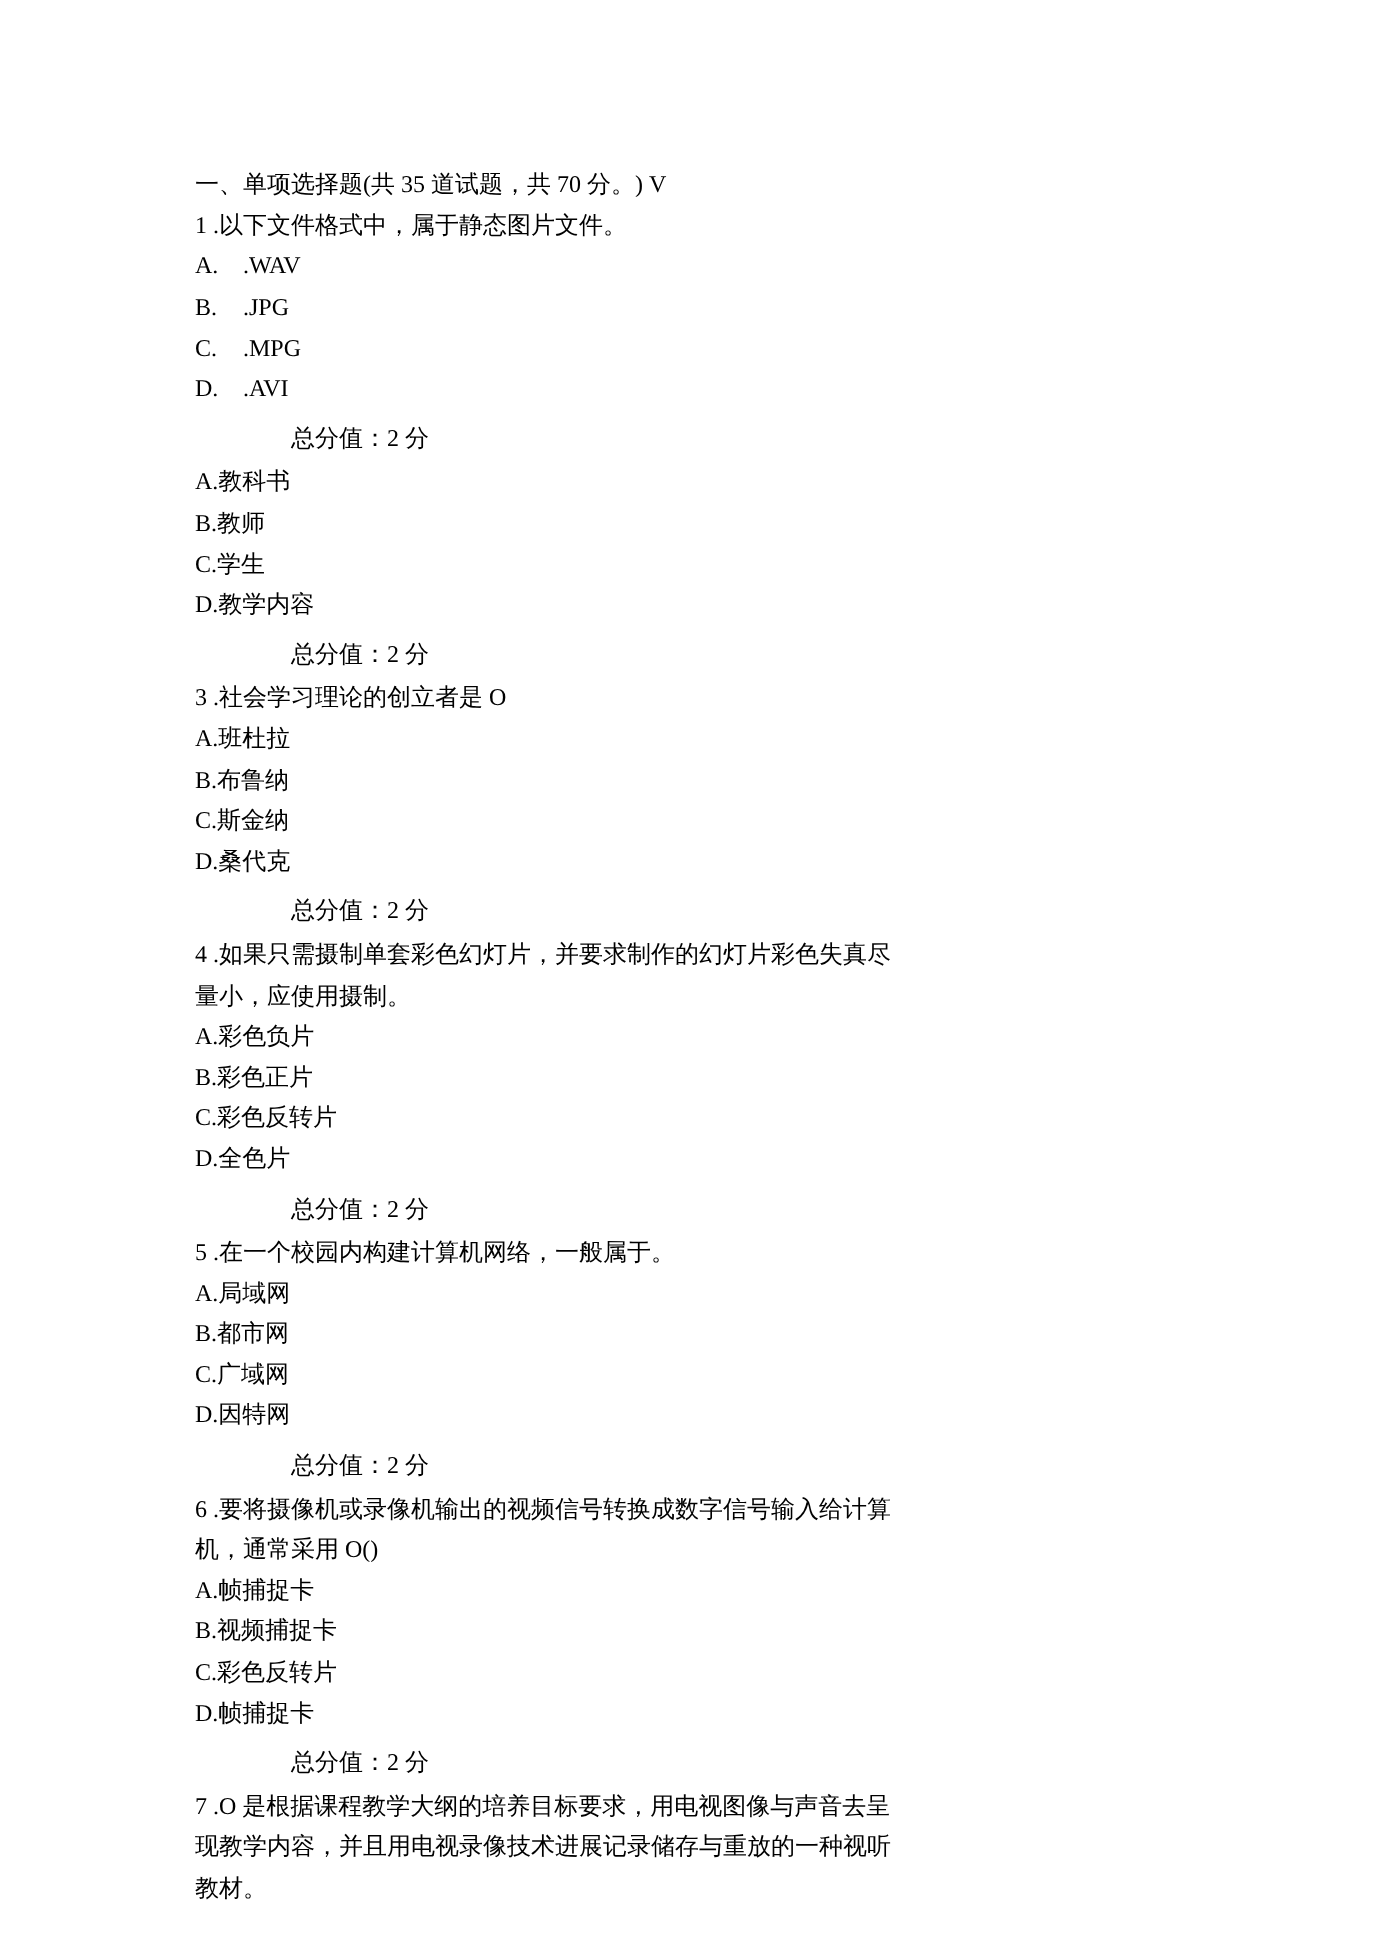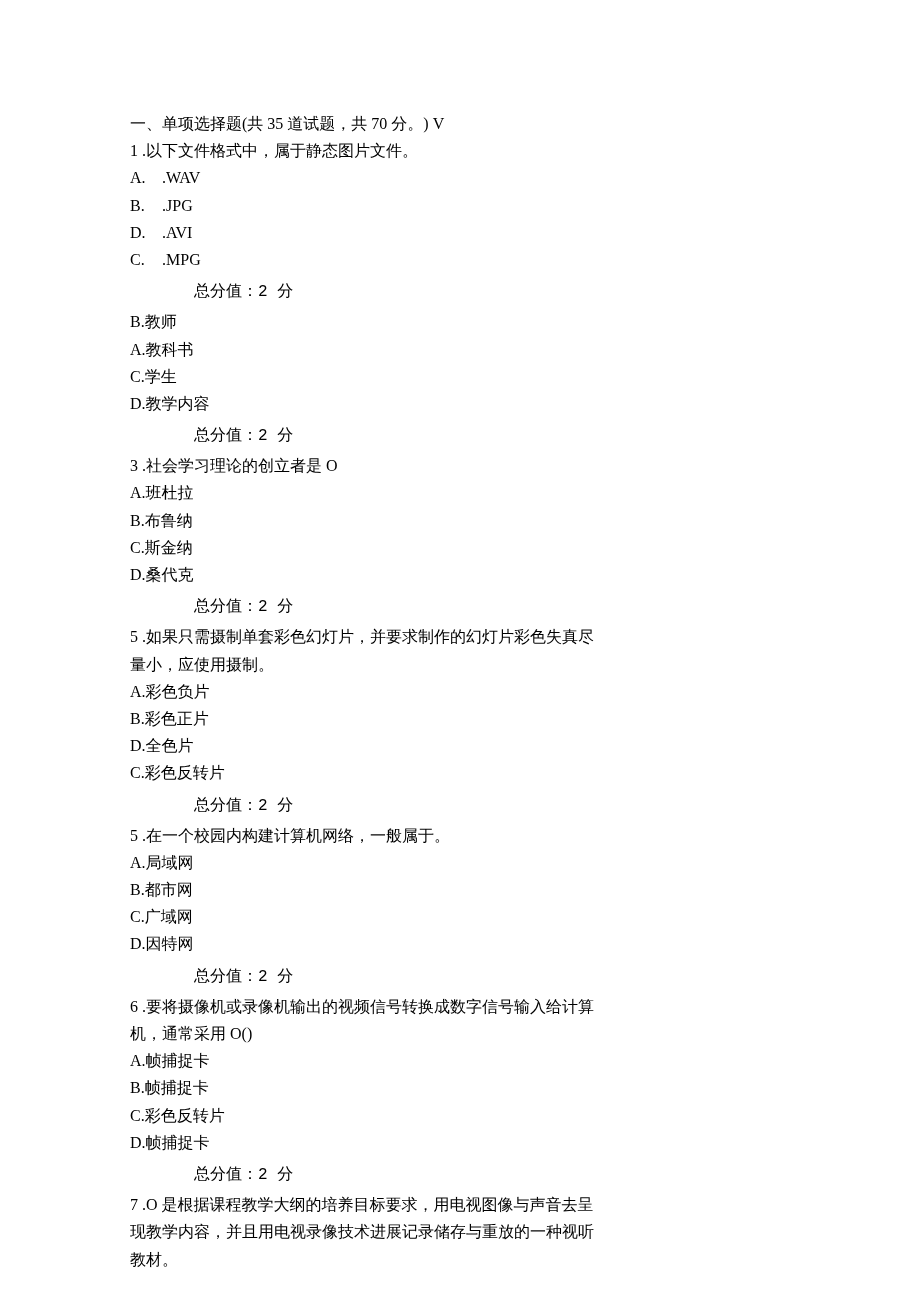--- a/index.html
+++ b/index.html
@@ -24,57 +24,56 @@
     font-weight: normal;
   }
   .opt-inline .lbl {
     display: inline-block;
     min-width: 32px;
   }
   .score {
     padding-left: 64px;
     margin-top: 6px;
     margin-bottom: 2px;
-    font-family: Liberation Mono, monospace;
   }
 </style>
 </head>
 <body>
 
 <div class="page" id="page-root">
     <p class="line">一、单项选择题(共 35 道试题，共 70 分。) V</p>
     <p class="line">1 .以下文件格式中，属于静态图片文件。</p>
     <p class="line opt-inline"><span class="lbl">A.</span><span>.WAV</span></p>
     <p class="line opt-inline bold"><span class="lbl">B.</span><span>.JPG</span></p>
+    <p class="line opt-inline"><span class="lbl">C.</span><span>.MPG</span></p>
     <p class="line opt-inline"><span class="lbl">D.</span><span>.AVI</span></p>
-    <p class="line opt-inline"><span class="lbl">C.</span><span>.MPG</span></p>
     <p class="line score">总分值：2 分</p>
+    <p class="line">A.教科书</p>
     <p class="line">B.教师</p>
-    <p class="line">A.教科书</p>
     <p class="line">C.学生</p>
     <p class="line bold">D.教学内容</p>
     <p class="line score">总分值：2 分</p>
     <p class="line">3 .社会学习理论的创立者是 O</p>
     <p class="line bold">A.班杜拉</p>
     <p class="line">B.布鲁纳</p>
     <p class="line">C.斯金纳</p>
     <p class="line">D.桑代克</p>
     <p class="line score">总分值：2 分</p>
-    <p class="line">5 .如果只需摄制单套彩色幻灯片，并要求制作的幻灯片彩色失真尽量小，应使用摄制。</p>
+    <p class="line">4 .如果只需摄制单套彩色幻灯片，并要求制作的幻灯片彩色失真尽量小，应使用摄制。</p>
     <p class="line">A.彩色负片</p>
     <p class="line">B.彩色正片</p>
+    <p class="line bold">C.彩色反转片</p>
     <p class="line">D.全色片</p>
-    <p class="line bold">C.彩色反转片</p>
     <p class="line score">总分值：2 分</p>
     <p class="line">5 .在一个校园内构建计算机网络，一般属于。</p>
     <p class="line bold">A.局域网</p>
     <p class="line">B.都市网</p>
     <p class="line">C.广域网</p>
     <p class="line">D.因特网</p>
     <p class="line score">总分值：2 分</p>
     <p class="line">6 .要将摄像机或录像机输出的视频信号转换成数字信号输入给计算机，通常采用 O()</p>
     <p class="line">A.帧捕捉卡</p>
-    <p class="line bold">B.帧捕捉卡</p>
+    <p class="line bold">B.视频捕捉卡</p>
     <p class="line">C.彩色反转片</p>
     <p class="line">D.帧捕捉卡</p>
     <p class="line score">总分值：2 分</p>
     <p class="line">7 .O 是根据课程教学大纲的培养目标要求，用电视图像与声音去呈现教学内容，并且用电视录像技术进展记录储存与重放的一种视听教材。</p>
   </div>
 
 </body></html>

